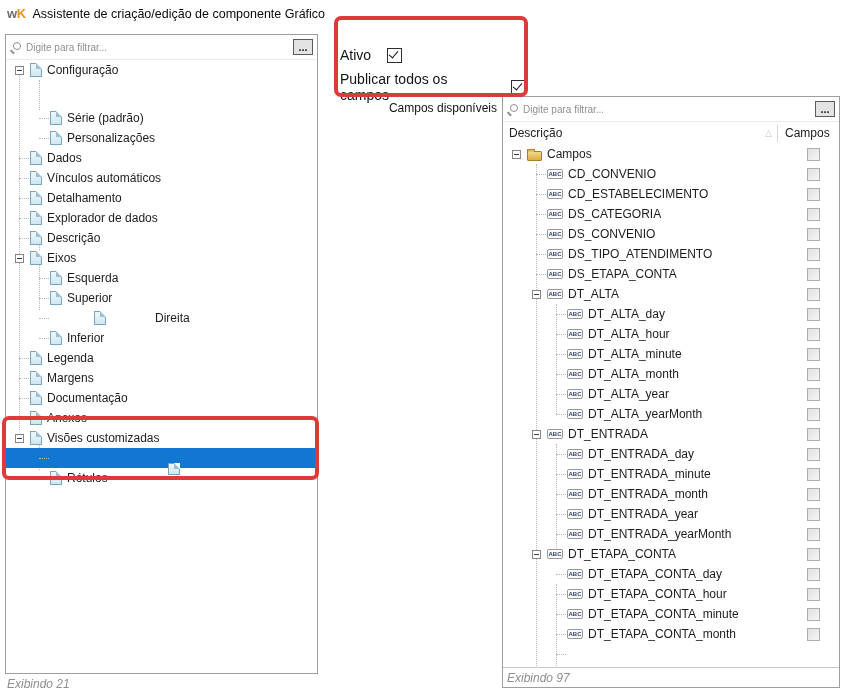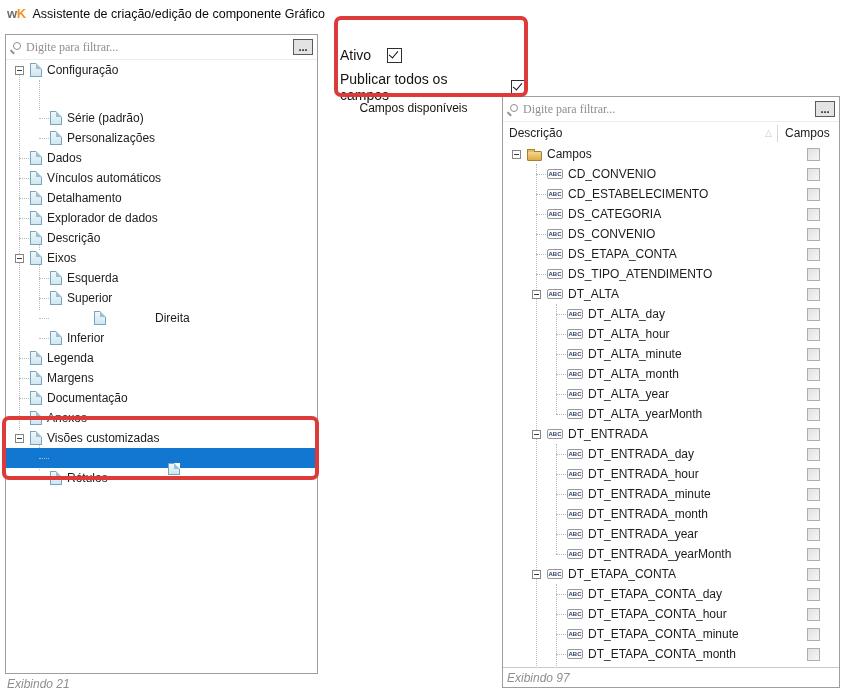--- a/index.html
+++ b/index.html
@@ -11,21 +11,21 @@
   .titlebar{position:absolute;left:7px;top:6px;display:flex;align-items:center;gap:7px;}
   .logo{font-size:13px;font-weight:700;letter-spacing:-.5px;}
   .logo .lg1{color:#6d6e71;}
   .logo .lg2{color:#f5921e;}
   .wintitle{font-size:12.5px;color:#0a0a0a;}
   
   .panel{position:absolute;border:1px solid #9e9e9e;background:#fff;box-sizing:border-box;display:flex;flex-direction:column;}
   .panel-left{left:5px;top:34px;width:313px;height:640px;}
   .panel-right{left:502px;top:96px;width:338px;height:592px;}
   .filter-row{flex:0 0 24px;display:flex;align-items:center;padding:0 4px;gap:3px;border-bottom:1px solid #ececec;}
-  .filter-input{border:none;outline:none;flex:1;font-size:12px;font-family:Liberation Serif, serif;color:#ec4899;background:transparent;padding:0;min-width:0;}
+  .filter-input{border:none;outline:none;flex:1;font-size:10px;font-family:Liberation Sans, sans-serif;color:#ec4899;background:transparent;padding:0;min-width:0;}
   .filter-input::placeholder{color:#8f8f8f;opacity:1;}
   .more-btn{flex:0 0 20px;height:16px;background:#e3e3e3;border:1px solid #5a5a5a;font-size:11px;font-weight:700;line-height:11px;text-align:center;color:#222;padding:0;cursor:default;}
   .icon-search{width:12px;height:12px;position:relative;flex:0 0 12px;margin-right:1px;}
   .icon-search::before{content:"";position:absolute;top:1px;right:1px;width:6px;height:6px;border:1.5px solid #8f8f8f;border-radius:50%;}
   .icon-search::after{content:"";position:absolute;left:0;bottom:1px;width:5px;height:1.5px;background:#8f8f8f;transform:rotate(45deg);}
   
   .hdr{flex:0 0 22px;display:flex;align-items:center;padding:0 6px 0 6px;font-size:12px;color:#202020;}
   .hdr-desc{flex:1;}
   .sort-tri{color:#c4c4c4;font-size:9px;margin-right:5px;}
   .hdr-sep{width:1px;height:17px;background:#d6d6d6;margin-right:7px;}
@@ -50,21 +50,21 @@
   .cb-unchecked{width:13px;height:13px;flex:0 0 13px;margin-left:auto;margin-right:19px;border:1px solid #aeaeae;background:linear-gradient(135deg,#e0e0e0,#f7f7f7);box-sizing:border-box;}
   
   .status-left{position:absolute;left:7px;top:677px;font-size:12px;font-style:italic;color:#8f8f8f;}
   .status-right{flex:0 0 19px;border-top:1px solid #c9c9c9;display:flex;align-items:center;padding:0 4px;font-size:12px;font-style:italic;color:#8f8f8f;}
   
   .form-row{position:absolute;display:flex;justify-content:flex-start;align-items:center;gap:16px;font-size:14px;color:#141414;}
   .form-row1{top:47px;left:340px;width:138px;}
   .form-row2{top:71px;left:340px;width:186px;}
   .cb-checked{width:13px;height:13px;flex:0 0 13px;border:1px solid #2e2e2e;background:#fff;position:relative;box-sizing:content-box;}
   .cb-checked::after{content:"";position:absolute;left:3px;top:0px;width:4px;height:8px;border-right:1.6px solid #101010;border-bottom:1.6px solid #101010;transform:rotate(40deg);}
-  .fields-label{position:absolute;top:101px;left:330px;width:167px;text-align:center;font-size:12px;color:#141414;}
+  .fields-label{position:absolute;top:101px;left:330px;width:167px;text-align:right;font-size:12px;color:#141414;}
   
   .annot{position:absolute;border:4px solid #dc3b3a;border-radius:7px;box-sizing:border-box;pointer-events:none;z-index:6;}
   .annot1{left:334px;top:16px;width:194px;height:81px;}
   .annot2{left:2px;top:416px;width:317px;height:64px;}
 </style>
 </head>
 <body>
 
 <div class="titlebar">
   <span class="logo"><span class="lg1">w</span><span class="lg2">K</span></span>
@@ -243,29 +243,29 @@
       </div>
       <div class="trow noexp" style="padding-left: 29px; --cx: 33px;">
         <span class="exp-spacer"></span>
         <span class="icon-abc">ABC</span>
         <span class="tlabel">DS_CONVENIO</span>
         <span class="cb-unchecked"></span>
       </div>
       <div class="trow noexp" style="padding-left: 29px; --cx: 33px;">
         <span class="exp-spacer"></span>
         <span class="icon-abc">ABC</span>
+        <span class="tlabel">DS_TIPO_ATENDIMENTO</span>
+        <span class="cb-unchecked"></span>
+      </div>
+      <div class="trow noexp" style="padding-left: 29px; --cx: 33px;">
+        <span class="exp-spacer"></span>
+        <span class="icon-abc">ABC</span>
         <span class="tlabel">DS_ETAPA_CONTA</span>
         <span class="cb-unchecked"></span>
       </div>
-      <div class="trow noexp" style="padding-left: 29px; --cx: 33px;">
-        <span class="exp-spacer"></span>
-        <span class="icon-abc">ABC</span>
-        <span class="tlabel">DS_TIPO_ATENDIMENTO</span>
-        <span class="cb-unchecked"></span>
-      </div>
       <div class="trow" style="padding-left: 29px;">
         <span class="expander"></span>
         <span class="icon-abc">ABC</span>
         <span class="tlabel">DT_ALTA</span>
         <span class="cb-unchecked"></span>
       </div>
       <div class="trow noexp" style="padding-left: 49px; --cx: 53px;">
         <span class="exp-spacer"></span>
         <span class="icon-abc">ABC</span>
         <span class="tlabel">DT_ALTA_day</span>
@@ -304,26 +304,20 @@
       <div class="trow" style="padding-left: 29px;">
         <span class="expander"></span>
         <span class="icon-abc">ABC</span>
         <span class="tlabel">DT_ENTRADA</span>
         <span class="cb-unchecked"></span>
       </div>
       <div class="trow noexp" style="padding-left: 49px; --cx: 53px;">
         <span class="exp-spacer"></span>
         <span class="icon-abc">ABC</span>
         <span class="tlabel">DT_ENTRADA_day</span>
-        <span class="cb-unchecked"></span>
-      </div>
-      <div class="trow noexp" style="padding-left: 49px; --cx: 53px;">
-        <span class="exp-spacer"></span>
-        <span class="icon-abc">ABC</span>
-        <span class="tlabel">DT_ENTRADA_hour</span>
         <span class="cb-unchecked"></span>
       </div>
       <div class="trow noexp" style="padding-left: 49px; --cx: 53px;">
         <span class="exp-spacer"></span>
         <span class="icon-abc">ABC</span>
         <span class="tlabel">DT_ENTRADA_minute</span>
         <span class="cb-unchecked"></span>
       </div>
       <div class="trow noexp" style="padding-left: 49px; --cx: 53px;">
         <span class="exp-spacer"></span>

